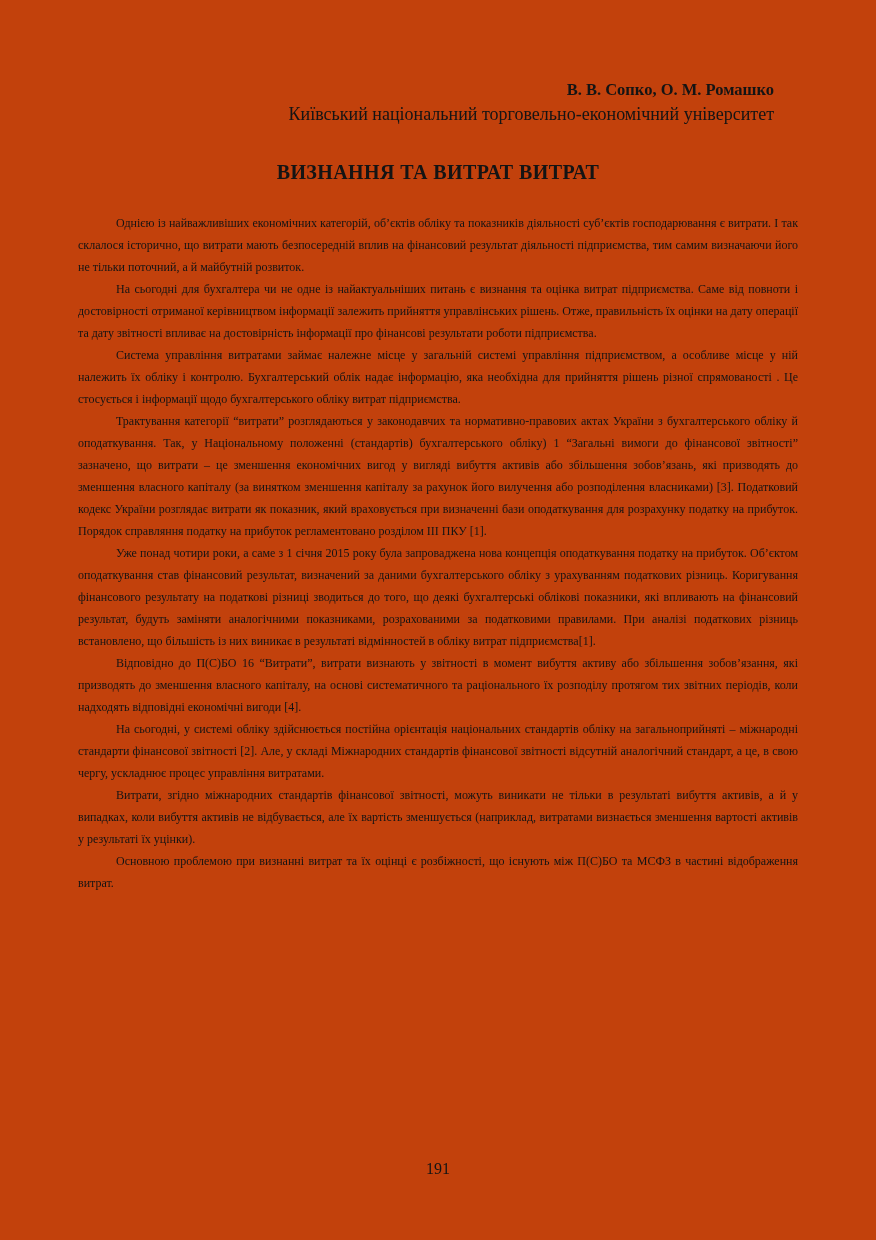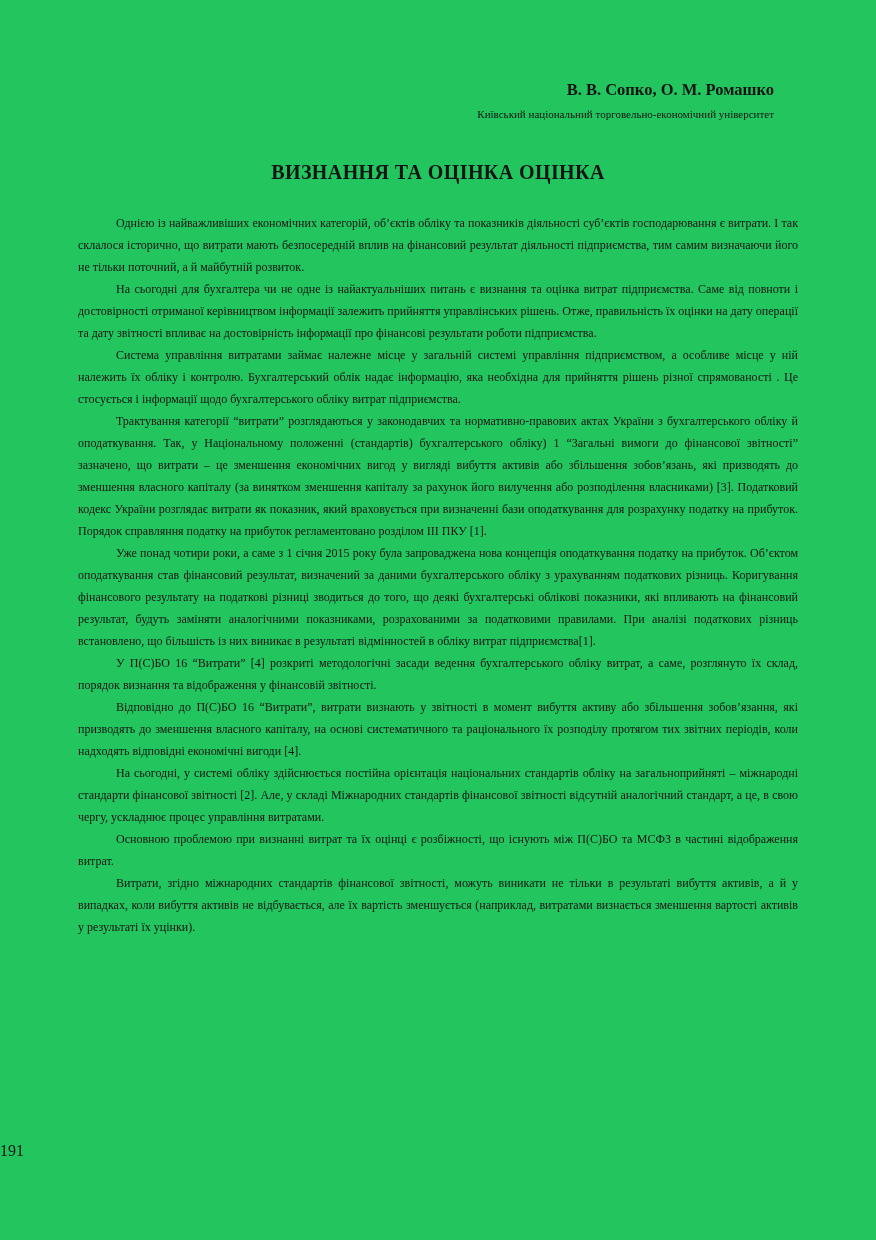--- a/index.html
+++ b/index.html
@@ -1,39 +1,39 @@
 <!DOCTYPE html>
 <html><head>
 <meta charset="utf-8">
 <style>
   * { margin: 0; padding: 0; box-sizing: border-box; }
   html, body { background: #ffffff; }
   .page {
     width: 876px;
     height: 1240px;
-    background: #22c55e;
+    background: #c2410c;
     position: relative;
     font-family: "Liberation Serif", "DejaVu Serif", serif;
     color: #141414;
     overflow: hidden;
   }
   .content {
     padding: 78px 78px 0 78px;
   }
   .header-block {
     text-align: right;
     padding-right: 24px;
   }
   .authors {
     font-weight: bold;
     font-size: 16.5px;
     line-height: 24px;
   }
   .affiliation {
-    font-size: 11px;
+    font-size: 18px;
     line-height: 24px;
   }
   .title-block {
     margin-top: 32px;
     text-align: center;
     font-weight: bold;
     font-size: 20px;
     line-height: 28px;
     letter-spacing: 0.4px;
   }
@@ -41,51 +41,50 @@
     margin-top: 26px;
     font-size: 12px;
     line-height: 22px;
     text-align: justify;
   }
   .body-text p {
     text-indent: 38px;
   }
   .page-number {
     position: absolute;
-    bottom: 80px;
+    bottom: 62px;
     left: 0;
     right: 0;
-    text-align: left;
+    text-align: center;
     font-size: 16px;
   }
 </style>
 </head>
 <body>
 
 <div class="page">
   <div class="content">
 
     <div class="header-block">
       <div class="authors">В. В. Сопко, О. М. Ромашко</div>
       <div class="affiliation">Київський національний торговельно-економічний університет</div>
     </div>
 
     <div class="title-block">
-      <div>ВИЗНАННЯ ТА ОЦІНКА ОЦІНКА</div>
+      <div>ВИЗНАННЯ ТА ВИТРАТ ВИТРАТ</div>
     </div>
 
     <div class="body-text">
       <p>Однією із найважливіших економічних категорій, об’єктів обліку та показників діяльності суб’єктів господарювання є витрати. І так склалося історично, що витрати мають безпосередній вплив на фінансовий результат діяльності підприємства, тим самим визначаючи його не тільки поточний, а й майбутній розвиток.</p>
       <p>На сьогодні для бухгалтера чи не одне із найактуальніших питань є  визнання та оцінка витрат підприємства. Саме від повноти і достовірності отриманої керівництвом інформації залежить прийняття управлінських рішень. Отже, правильність їх оцінки на дату операції та дату звітності впливає на достовірність інформації про фінансові результати роботи підприємства.</p>
       <p>Система управління витратами займає належне місце у загальній системі управління підприємством, а особливе місце у ній належить їх обліку і контролю. Бухгалтерський облік надає інформацію, яка необхідна для прийняття рішень різної спрямованості . Це стосується і інформації щодо бухгалтерського обліку витрат підприємства.</p>
       <p>Трактування категорії “витрати” розглядаються у законодавчих та нормативно-правових актах України з бухгалтерського обліку й оподаткування. Так, у Національному положенні (стандартів) бухгалтерського обліку) 1 “Загальні вимоги до фінансової звітності” зазначено, що витрати – це зменшення економічних вигод у вигляді вибуття активів або збільшення зобов’язань, які призводять до зменшення власного капіталу (за винятком зменшення капіталу за рахунок його вилучення або розподілення власниками) [3]. Податковий кодекс України розглядає витрати як показник, який враховується при визначенні бази оподаткування для розрахунку податку на прибуток. Порядок справляння податку на прибуток регламентовано розділом ІІІ ПКУ [1].</p>
       <p>Уже понад чотири роки, а саме з 1 січня 2015 року була запроваджена  нова концепція оподаткування податку на прибуток. Об’єктом оподаткування став фінансовий результат, визначений за даними бухгалтерського  обліку з урахуванням податкових різниць. Коригування фінансового результату на податкові різниці зводиться до того, що деякі бухгалтерські  облікові показники, які впливають на фінансовий  результат, будуть заміняти аналогічними показниками, розрахованими за податковими правилами.  При аналізі податкових різниць встановлено, що більшість із них виникає в результаті відмінностей в обліку витрат підприємства[1].</p>
-      <p>У П(С)БО 16 “Витрати” [4] розкриті методологічні засади ведення бухгалтерського обліку витрат, а саме, розглянуто їх склад, порядок визнання та відображення у фінансовій звітності.</p>
       <p>Відповідно до П(С)БО 16 “Витрати”, витрати визнають у звітності в момент вибуття активу або збільшення зобов’язання, які призводять до зменшення власного капіталу, на  основі систематичного та раціонального їх розподілу протягом тих звітних періодів, коли надходять відповідні економічні вигоди [4].</p>
       <p>На сьогодні, у системі обліку здійснюється постійна орієнтація національних стандартів обліку на загальноприйняті – міжнародні стандарти фінансової звітності [2]. Але, у складі Міжнародних стандартів фінансової звітності відсутній аналогічний стандарт, а це, в свою чергу, ускладнює процес управління витратами.</p>
+      <p>Витрати, згідно міжнародних стандартів фінансової звітності, можуть виникати не тільки в результаті вибуття активів, а й у випадках, коли вибуття активів не відбувається, але їх вартість зменшується (наприклад, витратами визнається зменшення вартості активів у результаті їх уцінки).</p>
       <p>Основною проблемою при визнанні витрат та їх оцінці є розбіжності, що існують між П(С)БО та МСФЗ в частині відображення витрат.</p>
-      <p>Витрати, згідно міжнародних стандартів фінансової звітності, можуть виникати не тільки в результаті вибуття активів, а й у випадках, коли вибуття активів не відбувається, але їх вартість зменшується (наприклад, витратами визнається зменшення вартості активів у результаті їх уцінки).</p>
     </div>
 
   </div>
 
   <div class="page-number">191</div>
 </div>
 
 </body></html>

